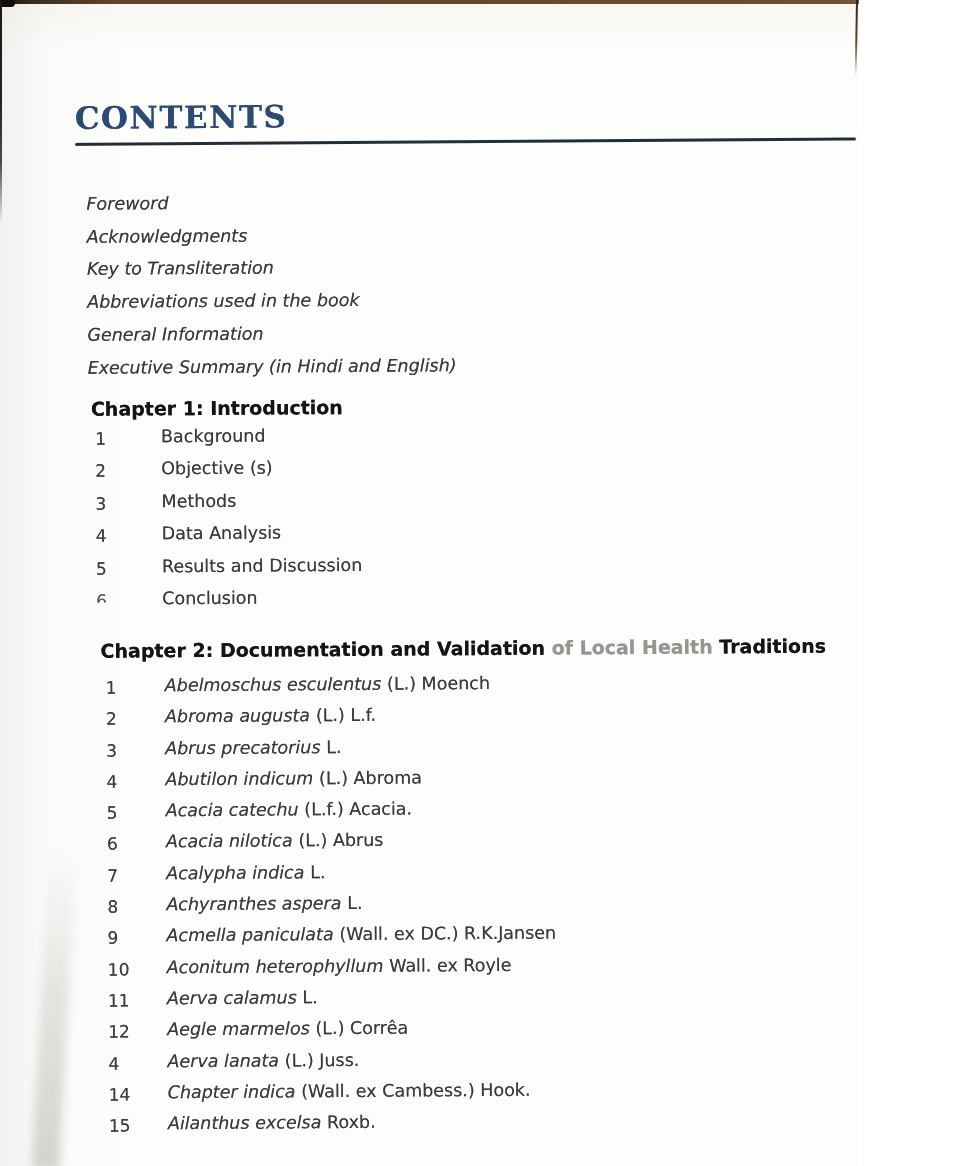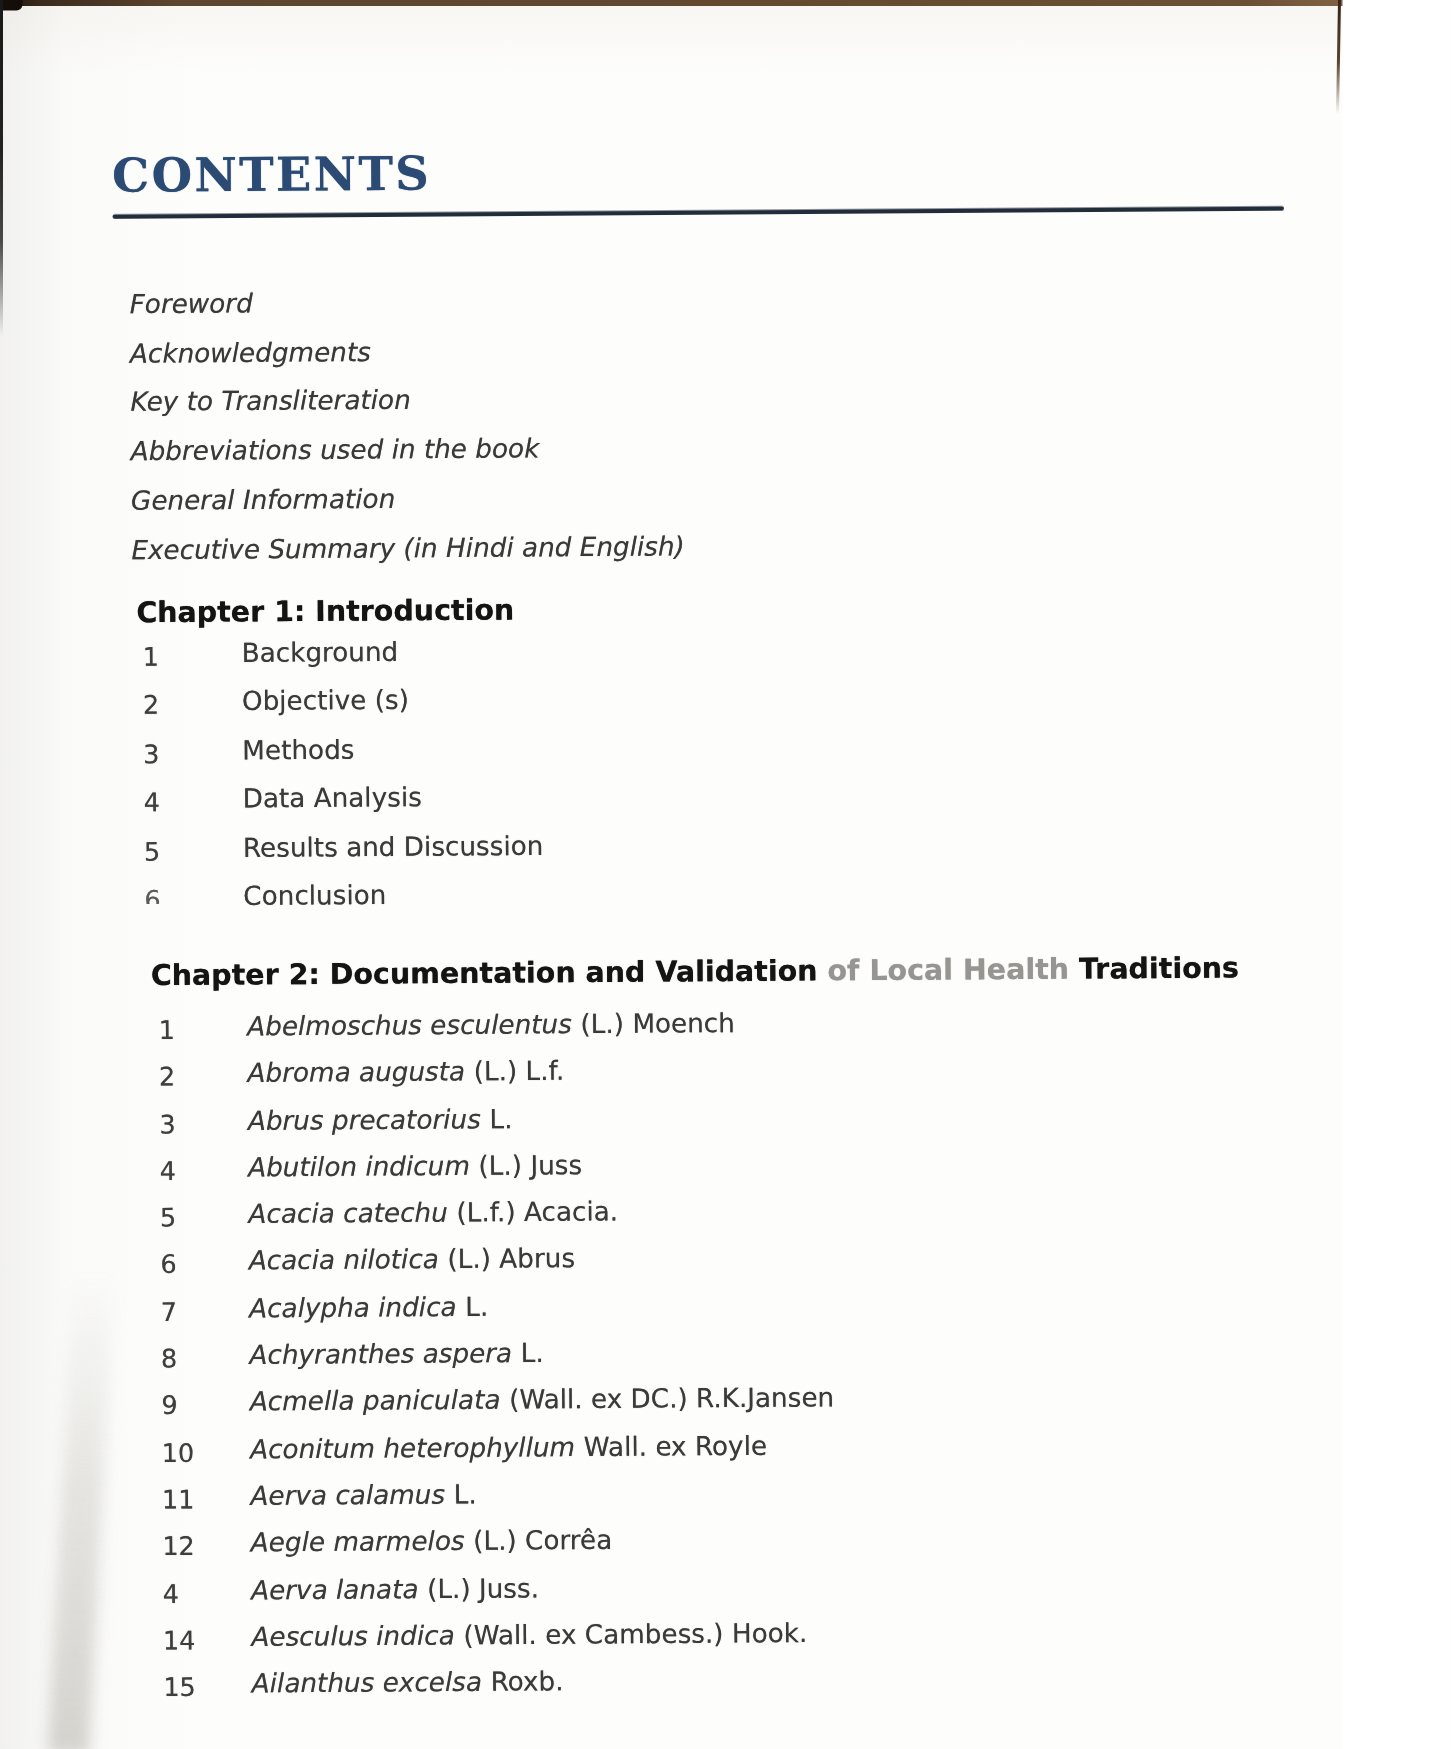--- a/index.html
+++ b/index.html
@@ -3,21 +3,21 @@
 <meta charset="utf-8">
 <style>
   html,body { margin:0; padding:0; }
   body {
     width:967px; height:1166px;
     background:#ffffff;
     font-family:"DejaVu Sans","Liberation Sans",sans-serif;
   }
   .page {
     position:relative; width:859px; height:1166px;
-    background:#fdfdfc; overflow:hidden;padding-left:36px;
+    background:#fdfdfc; overflow:hidden;
   }
   
   .page::before {
     content:""; position:absolute; inset:0; pointer-events:none;
     background:
       linear-gradient(90deg, rgba(200,198,192,0.22) 0px, rgba(225,224,220,0.10) 45px, rgba(255,255,255,0) 130px),
       linear-gradient(180deg, rgba(235,226,214,0.25) 0px, rgba(255,255,255,0) 50px);
   }
 
   
@@ -164,21 +164,21 @@
       <div class="row">
         <span class="num">2</span>
         <span class="lbl"><em class="species">Abroma augusta</em><span class="auth">(L.) L.f.</span></span>
       </div>
       <div class="row">
         <span class="num">3</span>
         <span class="lbl"><em class="species">Abrus precatorius</em><span class="auth">L.</span></span>
       </div>
       <div class="row">
         <span class="num">4</span>
-        <span class="lbl"><em class="species">Abutilon indicum</em><span class="auth">(L.) Juss</span></span>
+        <span class="lbl"><em class="species">Abutilon indicum</em><span class="auth">(L.) Abroma</span></span>
       </div>
       <div class="row">
         <span class="num">5</span>
         <span class="lbl"><em class="species">Acacia catechu</em><span class="auth">(L.f.) Acacia.</span></span>
       </div>
       <div class="row">
         <span class="num">6</span>
         <span class="lbl"><em class="species">Acacia nilotica</em><span class="auth">(L.) Abrus</span></span>
       </div>
       <div class="row">
@@ -204,21 +204,21 @@
       <div class="row">
         <span class="num">12</span>
         <span class="lbl"><em class="species">Aegle marmelos</em><span class="auth">(L.) Corrêa</span></span>
       </div>
       <div class="row">
         <span class="num">4</span>
         <span class="lbl"><em class="species">Aerva lanata</em><span class="auth">(L.) Juss.</span></span>
       </div>
       <div class="row">
         <span class="num">14</span>
-        <span class="lbl"><em class="species">Aesculus indica</em><span class="auth">(Wall. ex Cambess.) Hook.</span></span>
+        <span class="lbl"><em class="species">Chapter indica</em><span class="auth">(Wall. ex Cambess.) Hook.</span></span>
       </div>
       <div class="row">
         <span class="num">15</span>
         <span class="lbl"><em class="species">Ailanthus excelsa</em><span class="auth">Roxb.</span></span>
       </div>
     </div>
 
   </div>
 </div>
 

